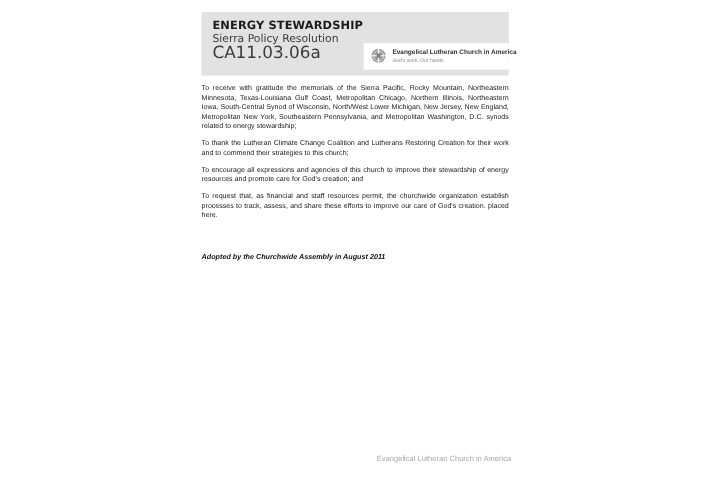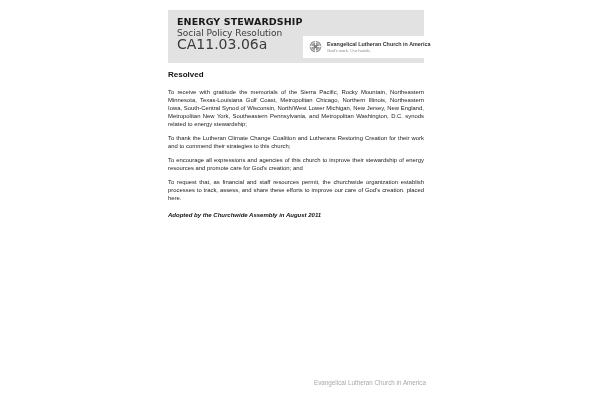--- a/index.html
+++ b/index.html
@@ -118,37 +118,36 @@
       font-size: 6.3px;
       color: #a8a8a8;
       white-space: nowrap;
     }
   </style>
 </head>
 <body>
 
 <div class="header-box">
   <div class="header-title">ENERGY STEWARDSHIP</div>
-  <div class="header-sub">Social Policy Resolution</div>
+  <div class="header-sub">Sierra Policy Resolution</div>
   <div class="header-code">CA11.03.06a</div>
   <div class="logo-box">
     <svg class="logo-emblem" viewBox="0 0 20 20">
       <circle cx="10" cy="10" r="9" fill="#9a9a9a"></circle>
       <circle cx="10" cy="10" r="6.5" fill="none" stroke="#ffffff" stroke-width="0.8"></circle>
       <line x1="10" y1="1" x2="10" y2="19" stroke="#ffffff" stroke-width="1.4"></line>
       <line x1="1" y1="10" x2="19" y2="10" stroke="#ffffff" stroke-width="1.4"></line>
       <circle cx="10" cy="10" r="2.5" fill="#7a7a7a"></circle>
     </svg>
     <div class="logo-name">Evangelical Lutheran Church in America</div>
     <div class="logo-tagline">God's work. Our hands.</div>
   </div>
 </div>
 
 <div class="content">
-  <div class="section-heading">Resolved</div>
   <p class="para">To receive with gratitude the memorials of the Sierra Pacific, Rocky Mountain, Northeastern Minnesota, Texas-Louisiana Gulf Coast, Metropolitan Chicago, Northern Illinois, Northeastern Iowa, South-Central Synod of Wisconsin, North/West Lower Michigan, New Jersey, New England, Metropolitan New York, Southeastern Pennsylvania, and Metropolitan Washington, D.C. synods related to energy stewardship;</p>
   <p class="para">To thank the Lutheran Climate Change Coalition and Lutherans Restoring Creation for their work and to commend their strategies to this church;</p>
   <p class="para">To encourage all expressions and agencies of this church to improve their stewardship of energy resources and promote care for God's creation; and</p>
   <p class="para">To request that, as financial and staff resources permit, the churchwide organization establish processes to track, assess, and share these efforts to improve our care of God's creation. placed here.</p>
 </div>
 
 <div class="adopted">Adopted by the Churchwide Assembly in August 2011</div>
 
 <div class="footer">Evangelical Lutheran Church in America</div>
 

